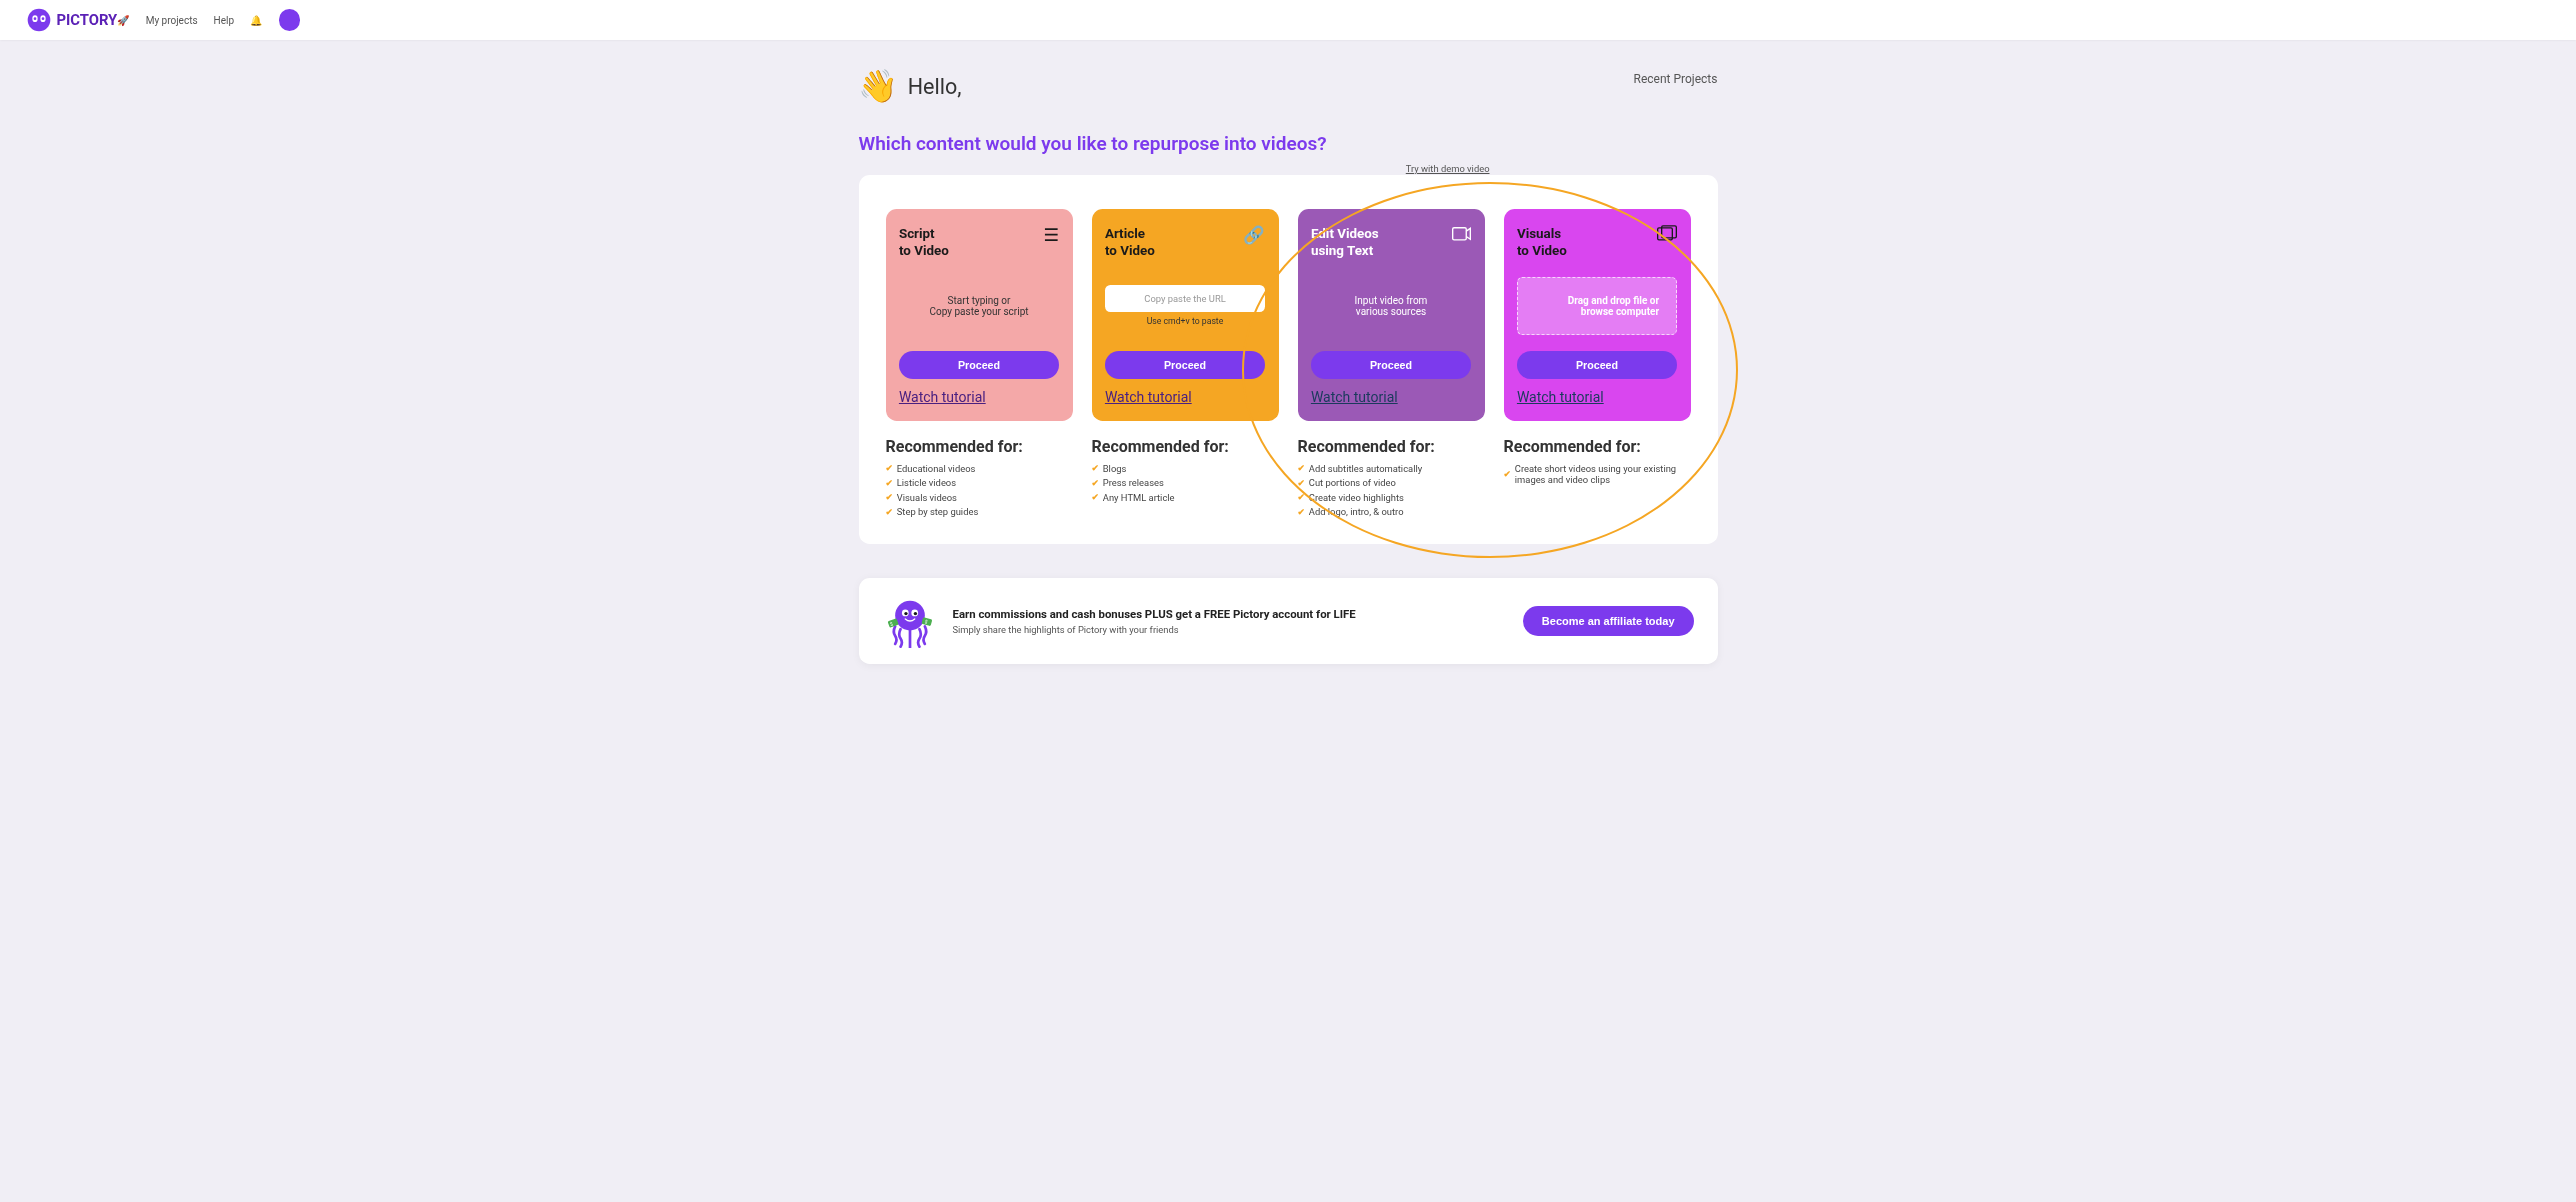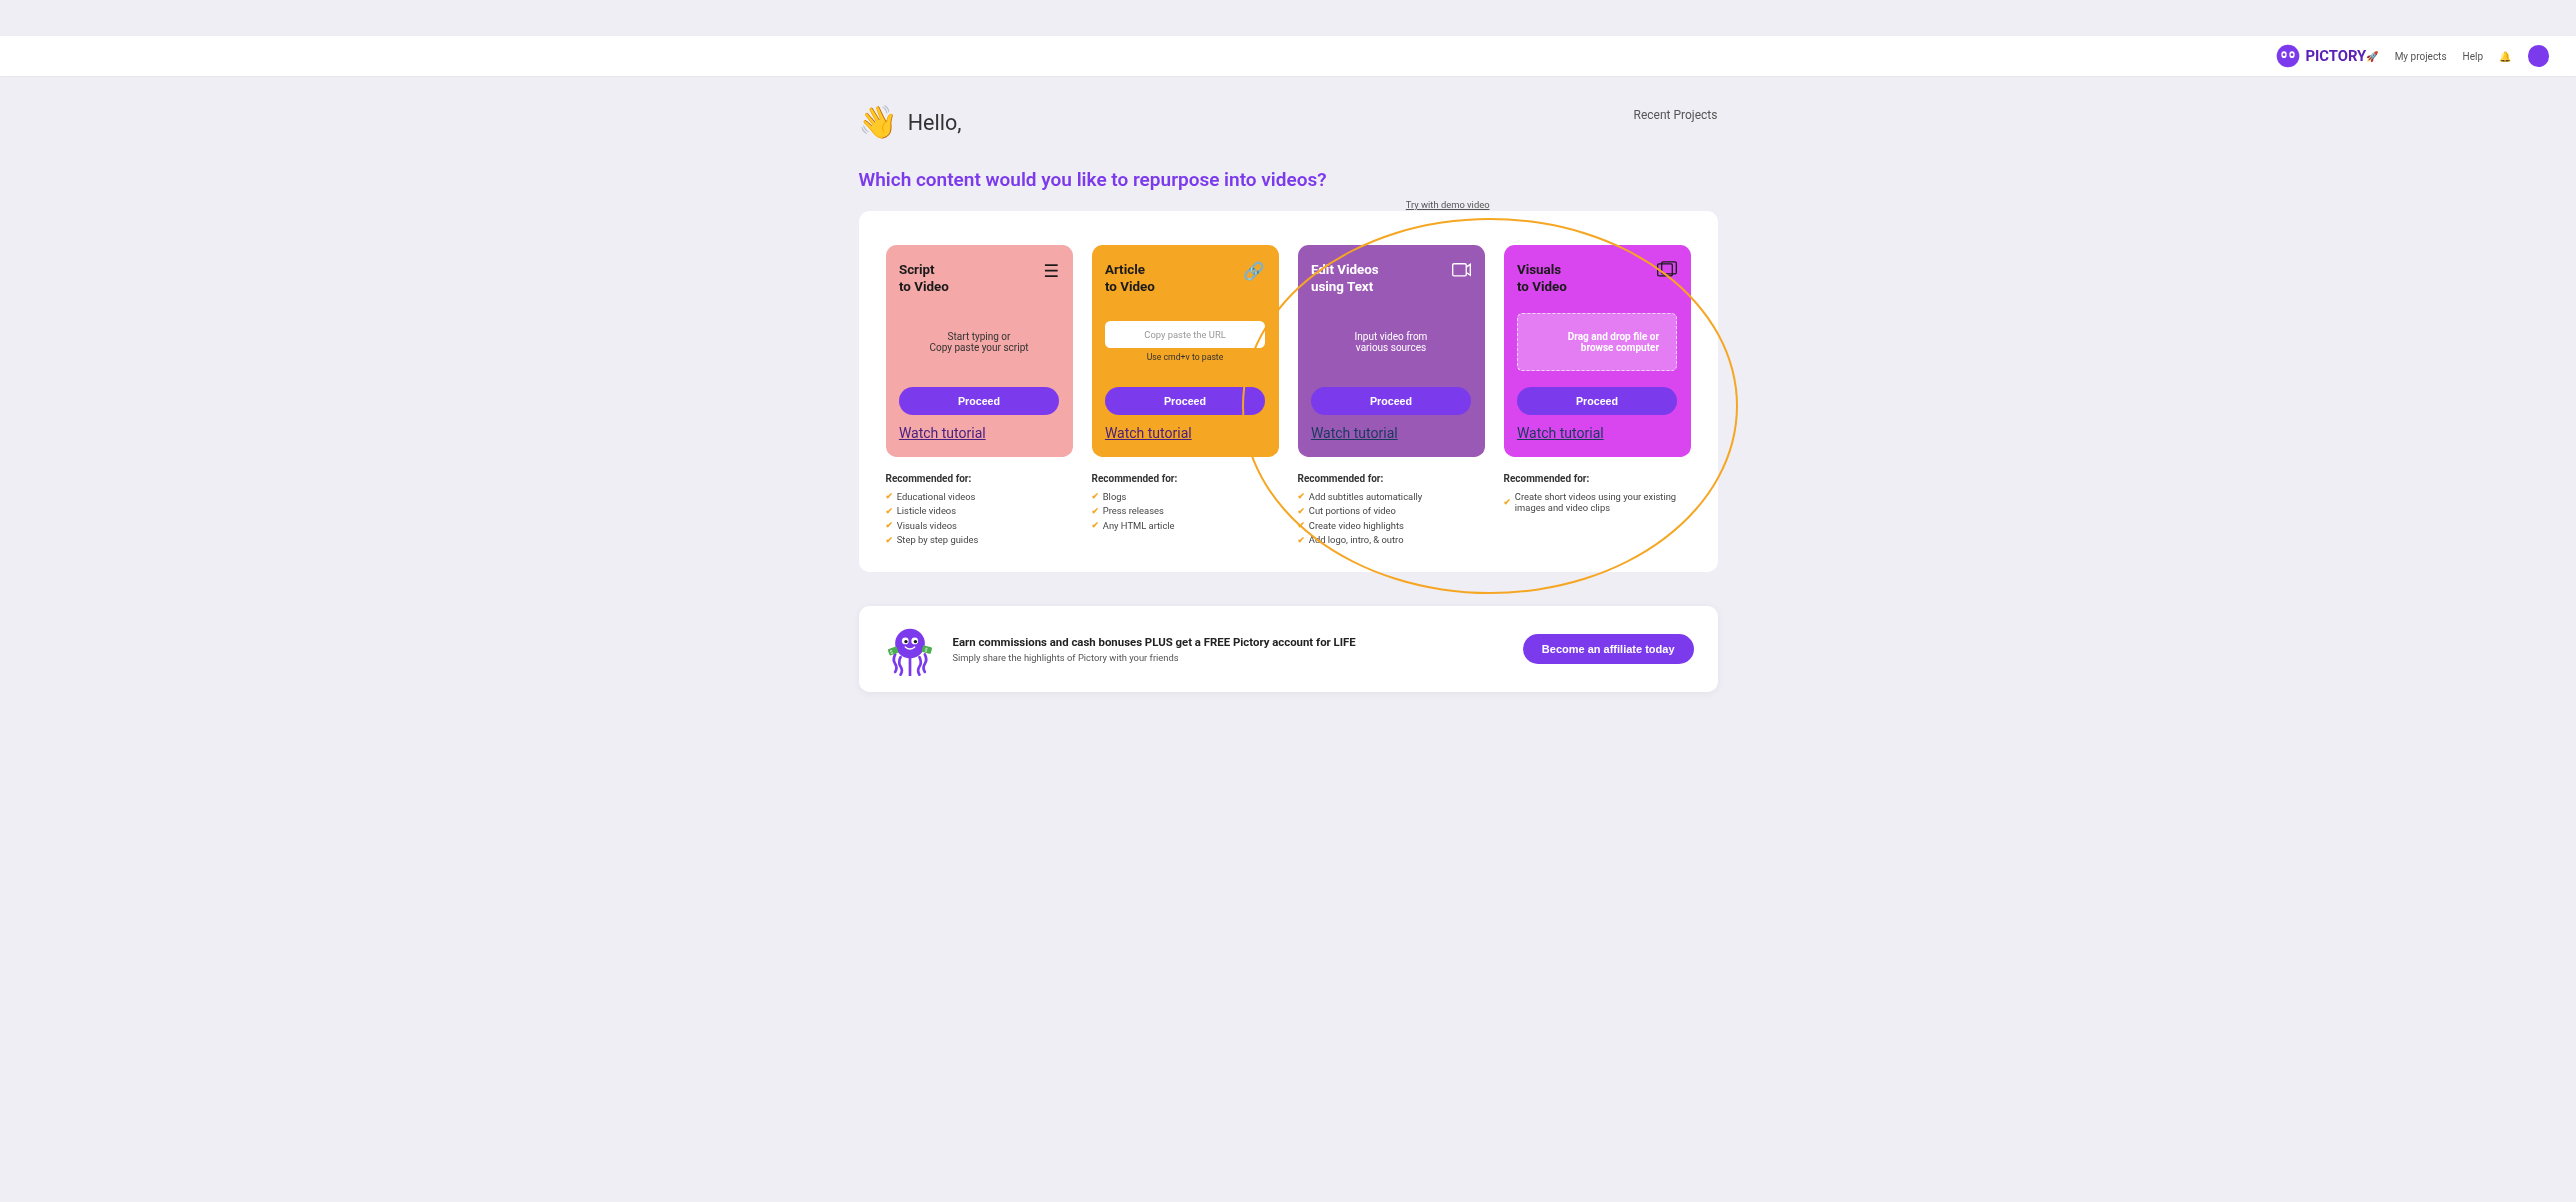--- a/index.html
+++ b/index.html
@@ -8,28 +8,27 @@
       background: #f0eef5;
       min-height: 100vh;
       color: #333;
     }
 
     
     .navbar {
       background: #fff;
       display: flex;
       align-items: center;
-      justify-content: flex-end;
+      justify-content: flex-start;
       padding: 0 27px;
       height: 40px;
       box-shadow: 0 0.7px 2.7px rgba(0,0,0,0.08);
       position: sticky;
       top: 0;
       z-index: 100;
-      margin-top: 36px;
     }
     .navbar-logo {
       display: flex;
       align-items: center;
       gap: 5.4px;
       font-weight: 700;
       font-size: 14.8px;
       color: #5b21b6;
     }
     .logo-icon {
@@ -244,21 +243,21 @@
 
     
     .recommendations-grid {
       display: grid;
       grid-template-columns: repeat(4, 1fr);
       gap: 19px;
       margin-top: 16px;
     }
     .rec-section {}
     .rec-title {
-      font-size: 10px;
+      font-size: 16px;
       font-weight: 700;
       color: #333;
       margin-bottom: 6.7px;
     }
     .rec-list {
       list-style: none;
       display: flex;
       flex-direction: column;
       gap: 3.4px;
     }

